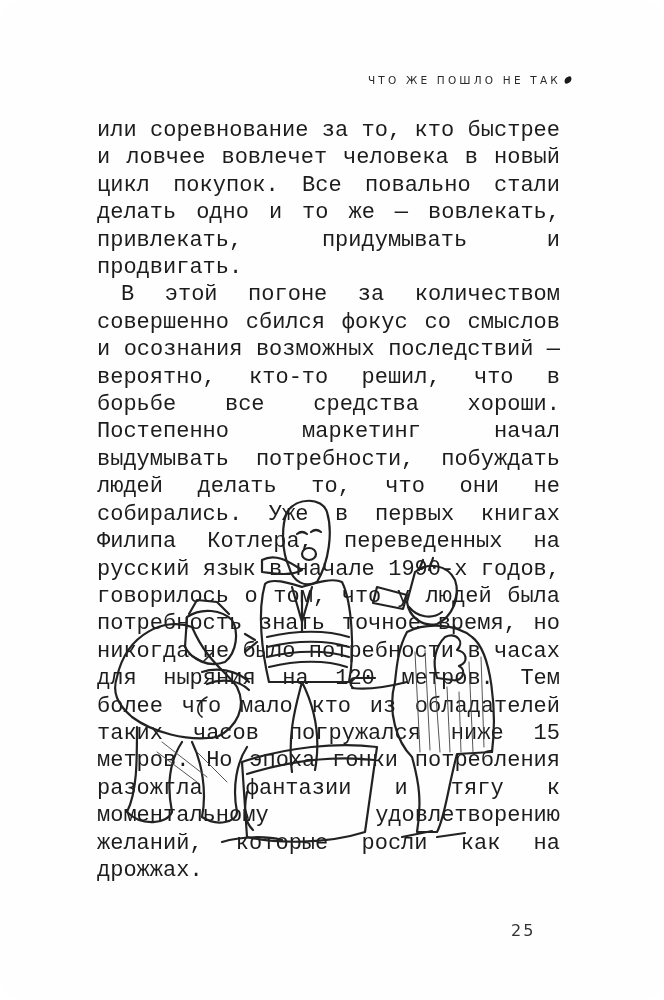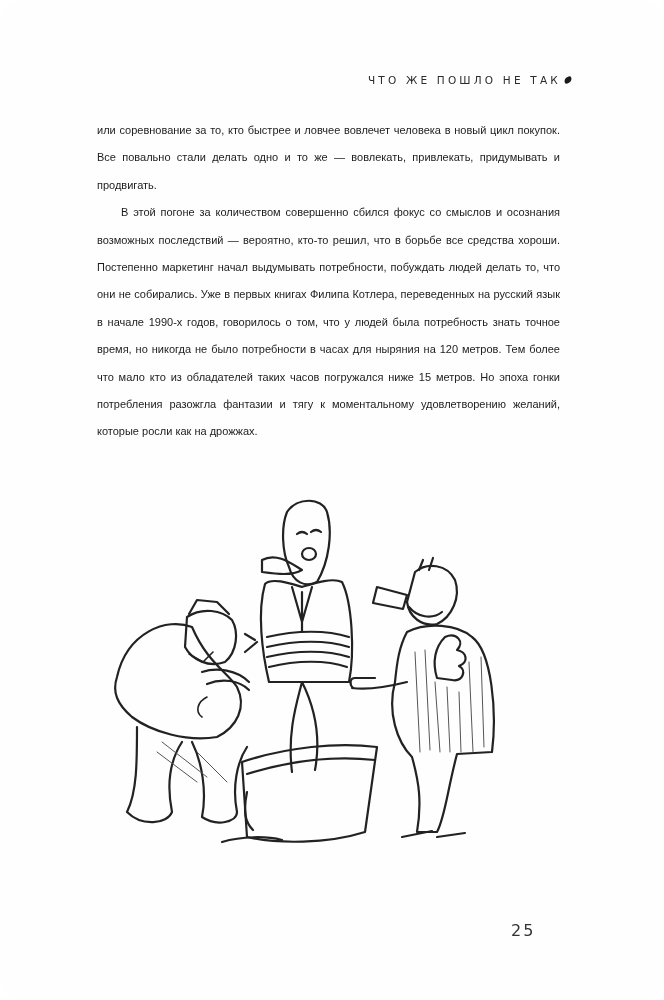--- a/index.html
+++ b/index.html
@@ -7,21 +7,21 @@
     .page { position: absolute; left: 0; top: 0; width: 664px; height: 1000px; background: #fefefe; border-radius: 21px; }
     .running-head {
       position: absolute; top: 74px; right: 92px;
       font-family: "DejaVu Sans", sans-serif; font-size: 10.5px; letter-spacing: 3.2px;
       color: #2a2a2a; display: flex; align-items: center; gap: 2px;
     }
     .leaf-mark { display: inline-block; width: 8px; height: 6px; background: #1a1a1a;
       border-radius: 60% 40% 60% 40% / 70% 30% 70% 30%; transform: rotate(-25deg); margin-left: 1px; }
     .body-text {
       position: absolute; left: 97px; top: 117px; width: 463px;
-      font-family: Liberation Sans, sans-serif; font-size: 11px; line-height: 27.4px;
+      font-family: Liberation Mono, monospace; font-size: 22px; line-height: 27.4px;
       color: #1c1c1c; text-align: justify;
     }
     .body-text p { margin: 0; }
     .body-text p.indent { text-indent: 24px; }
     .illustration { position: absolute; left: 97px; top: 492px; width: 450px; height: 360px; }
     .page-number {
       position: absolute; top: 921px; left: 511px;
       font-family: "DejaVu Sans", sans-serif; font-size: 16px; letter-spacing: 2px; color: #333;
     }
   </style>

